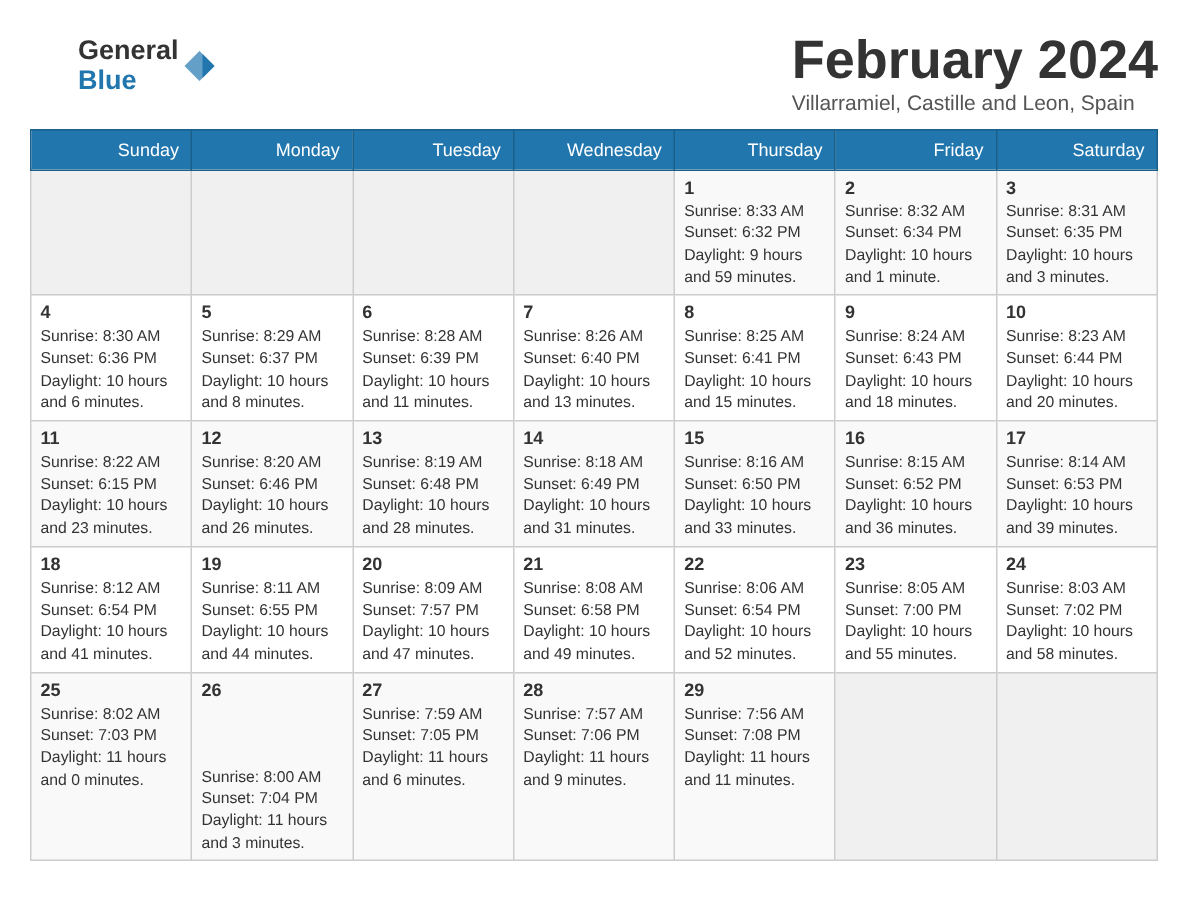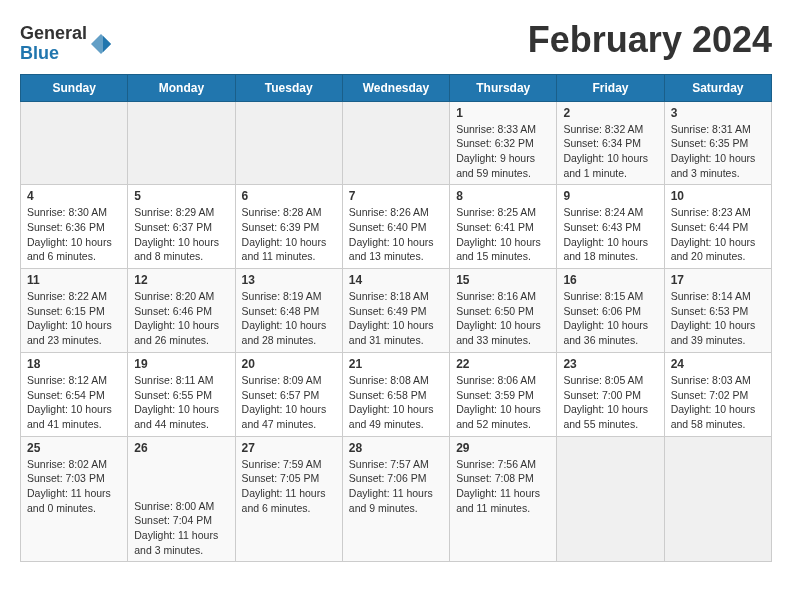--- a/index.html
+++ b/index.html
@@ -20,20 +20,21 @@
       display: flex;
       align-items: center;
       margin-top: 4px;
     }
     .logo-text {
       display: flex;
       flex-direction: column;
       font-size: 18px;
       font-weight: bold;
       line-height: 1.1;
+      margin-left: 32px;
     }
     .logo-general { color: #333; }
     .logo-blue { color: #2176ae; }
     .logo-icon {
       width: 24px;
       height: 24px;
       margin-left: 2px;
     }
     .title-block {
       text-align: left;
@@ -49,24 +50,24 @@
       color: #555;
     }
     table {
       width: 100%;
       border-collapse: collapse;
       font-size: 11px;
     }
     thead tr th {
       background-color: #2176ae;
       color: #fff;
-      text-align: center;
+      text-align: right;
       padding: 6px 8px;
       font-size: 12px;
-      font-weight: bold;
+      font-weight: normal;
       border: 1px solid #1a5f8a;
     }
     tbody tr td {
       border: 1px solid #ccc;
       vertical-align: top;
       padding: 4px 6px;
       width: 14.28%;
       height: 80px;
       background: #fff;
     }
@@ -101,20 +102,21 @@
       <span class="logo-general">General</span>
       <span class="logo-blue">Blue</span>
     </div>
     <svg class="logo-icon" viewBox="0 0 24 24">
       <polygon points="12,2 22,12 12,22 2,12" fill="#2176ae" opacity="0.7"></polygon>
       <polygon points="14,4 22,12 14,20" fill="#2176ae"></polygon>
     </svg>
   </div>
   <div class="title-block">
     <div class="month-title">February 2024</div>
+    <div class="location">Villarramiel, Castille and Leon, Spain</div>
   </div>
 </div>
 
 <table>
   <thead>
     <tr>
     <th>Sunday</th>
         <th>Monday</th>
         <th>Tuesday</th>
         <th>Wednesday</th>
@@ -234,21 +236,21 @@
         <td>
           <span class="day-num">15</span>
           <div class="day-info" style="white-space: pre-line;">Sunrise: 8:16 AM
 Sunset: 6:50 PM
 Daylight: 10 hours
 and 33 minutes.</div>
         </td>
         <td>
           <span class="day-num">16</span>
           <div class="day-info" style="white-space: pre-line;">Sunrise: 8:15 AM
-Sunset: 6:06 PM
+Sunset: 6:52 PM
 Daylight: 10 hours
 and 36 minutes.</div>
         </td>
         <td>
           <span class="day-num">17</span>
           <div class="day-info" style="white-space: pre-line;">Sunrise: 8:14 AM
 Sunset: 6:53 PM
 Daylight: 10 hours
 and 39 minutes.</div>
         </td>
@@ -264,35 +266,35 @@
         <td>
           <span class="day-num">19</span>
           <div class="day-info" style="white-space: pre-line;">Sunrise: 8:11 AM
 Sunset: 6:55 PM
 Daylight: 10 hours
 and 44 minutes.</div>
         </td>
         <td>
           <span class="day-num">20</span>
           <div class="day-info" style="white-space: pre-line;">Sunrise: 8:09 AM
-Sunset: 6:57 PM
+Sunset: 7:57 PM
 Daylight: 10 hours
 and 47 minutes.</div>
         </td>
         <td>
           <span class="day-num">21</span>
           <div class="day-info" style="white-space: pre-line;">Sunrise: 8:08 AM
 Sunset: 6:58 PM
 Daylight: 10 hours
 and 49 minutes.</div>
         </td>
         <td>
           <span class="day-num">22</span>
           <div class="day-info" style="white-space: pre-line;">Sunrise: 8:06 AM
-Sunset: 3:59 PM
+Sunset: 6:54 PM
 Daylight: 10 hours
 and 52 minutes.</div>
         </td>
         <td>
           <span class="day-num">23</span>
           <div class="day-info" style="white-space: pre-line;">Sunrise: 8:05 AM
 Sunset: 7:00 PM
 Daylight: 10 hours
 and 55 minutes.</div>
         </td>

